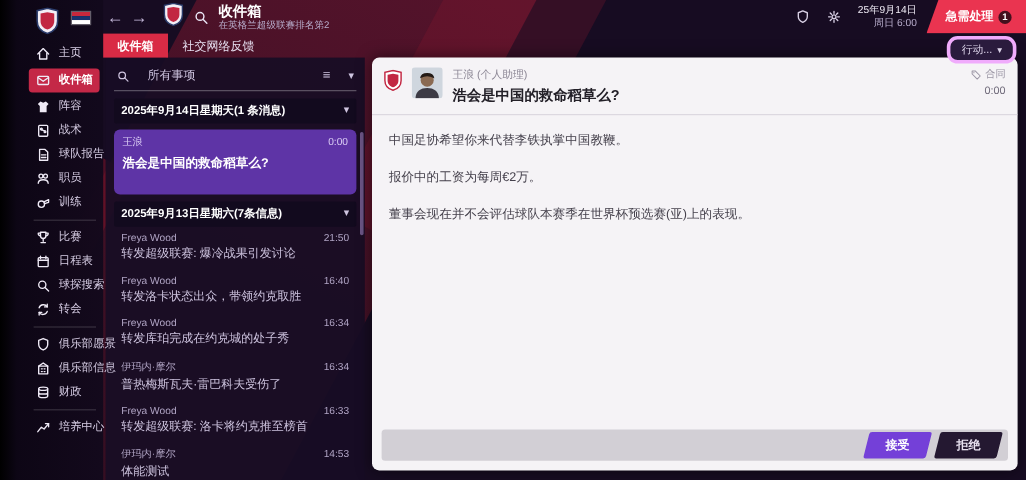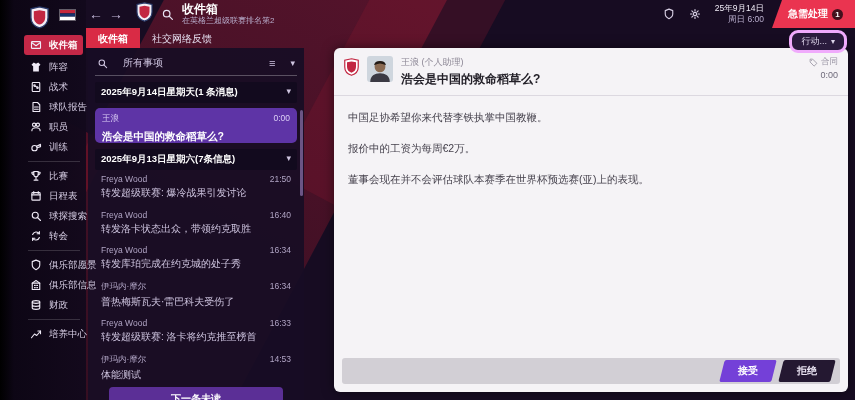--- a/index.html
+++ b/index.html
@@ -77,33 +77,33 @@
   .searchrow .lbl{flex:1;}
   .searchrow .menu{font-size:11px;color:#cfc5e0;}
   .searchrow .chev{font-size:9px;color:#cfc5e0;}
   .grouphead{background:#120a1e;color:#fff;font-weight:bold;font-size:9.5px;
     padding:4px 6px;display:flex;justify-content:space-between;align-items:flex-start;
     margin-top:6px;border-radius:2px;cursor:pointer;}
   .grouphead .chev{font-size:9px;color:#cfc5e0;font-weight:normal;}
   .msg{padding:4px 6px 6px 6px;cursor:pointer;}
   .msg .m-top{display:flex;justify-content:space-between;font-size:8.5px;color:#b0a4c4;}
   .msg .m-subject{font-size:10px;color:#cdc3de;margin-top:3px;line-height:1.25;}
-  .msg.selected{background:#5e34a6;border-radius:5px;margin:5px 0;padding:5px 7px 0 7px;}
+  .msg.selected{background:#5e34a6;border-radius:5px;margin:5px 0;padding:5px 7px 19px 7px;}
   .msg.selected .m-top{color:#ddd0f6;}
   .msg.selected .m-subject{color:#fff;font-weight:bold;font-size:10.5px;margin-top:5px;}
   .next-unread{margin-top:auto;background:#5b2f96;color:#fff;text-align:center;
     font-size:10px;font-weight:bold;padding:5px 0;border-radius:4px;margin-left:14px;
     margin-right:14px;margin-bottom:2px;cursor:pointer;}
   .list-scroll{position:absolute;right:1px;top:62px;height:86px;width:3px;
     background:#6b5585;border-radius:2px;}
 
   
   .reader{position:absolute;left:310px;top:48px;right:7px;bottom:8px;z-index:2;
     background:#f5f3f6;border-radius:6px;display:flex;flex-direction:column;
-    box-shadow:0 0 12px rgba(0,0,0,.5);overflow:hidden;margin-left:24px;}
+    box-shadow:0 0 12px rgba(0,0,0,.5);overflow:hidden;}
   .r-head{display:flex;gap:8px;align-items:flex-start;padding:8px 10px 7px 10px;
     border-bottom:1px solid #dcd8e0;}
   .r-crest{width:15px;height:18px;margin-top:2px;}
   .r-avatar{width:26px;height:26px;border-radius:3px;overflow:hidden;flex:0 0 26px;}
   .r-sender{color:#8b8694;font-size:9px;}
   .r-subject{color:#232028;font-size:12px;font-weight:bold;margin-top:2px;}
   .r-meta{margin-left:auto;text-align:right;}
   .r-tagrow{color:#9a95a4;font-size:8.5px;display:flex;gap:3px;align-items:center;justify-content:flex-end;}
   .r-tagrow .ic{width:9px;height:9px;}
   .r-tagrow .ic svg{width:9px;height:9px;display:block;}
@@ -136,20 +136,29 @@
     </span>
     <span>
       <svg class="side-flag" viewBox="0 0 15 10">
         <rect width="15" height="3.4" y="0" fill="#c6283c"></rect>
         <rect width="15" height="3.3" y="3.4" fill="#18336e"></rect>
         <rect width="15" height="3.3" y="6.7" fill="#ffffff"></rect>
       </svg>
     </span>
   </div>
   <div class="side-list" id="side-list">
+      <div class="side-item">
+        <span class="ic">
+          <svg viewBox="0 0 16 16" fill="none" stroke="currentColor" stroke-width="1.5" stroke-linecap="round" stroke-linejoin="round">
+            <path d="M2 8 L8 2 L14 8"></path>
+            <path d="M4 7 V13.5 H12 V7"></path>
+          </svg>
+        </span>
+        <span>主页</span>
+      </div>
       <div class="side-item active">
         <span class="ic">
           <svg viewBox="0 0 16 16" fill="none" stroke="currentColor" stroke-width="1.5" stroke-linecap="round" stroke-linejoin="round">
             <rect x="2" y="3.5" width="12" height="9" rx="1"></rect>
             <path d="M2.5 5 L8 9 L13.5 5"></path>
           </svg>
         </span>
         <span>收件箱</span>
       </div>
       <div class="side-item">

